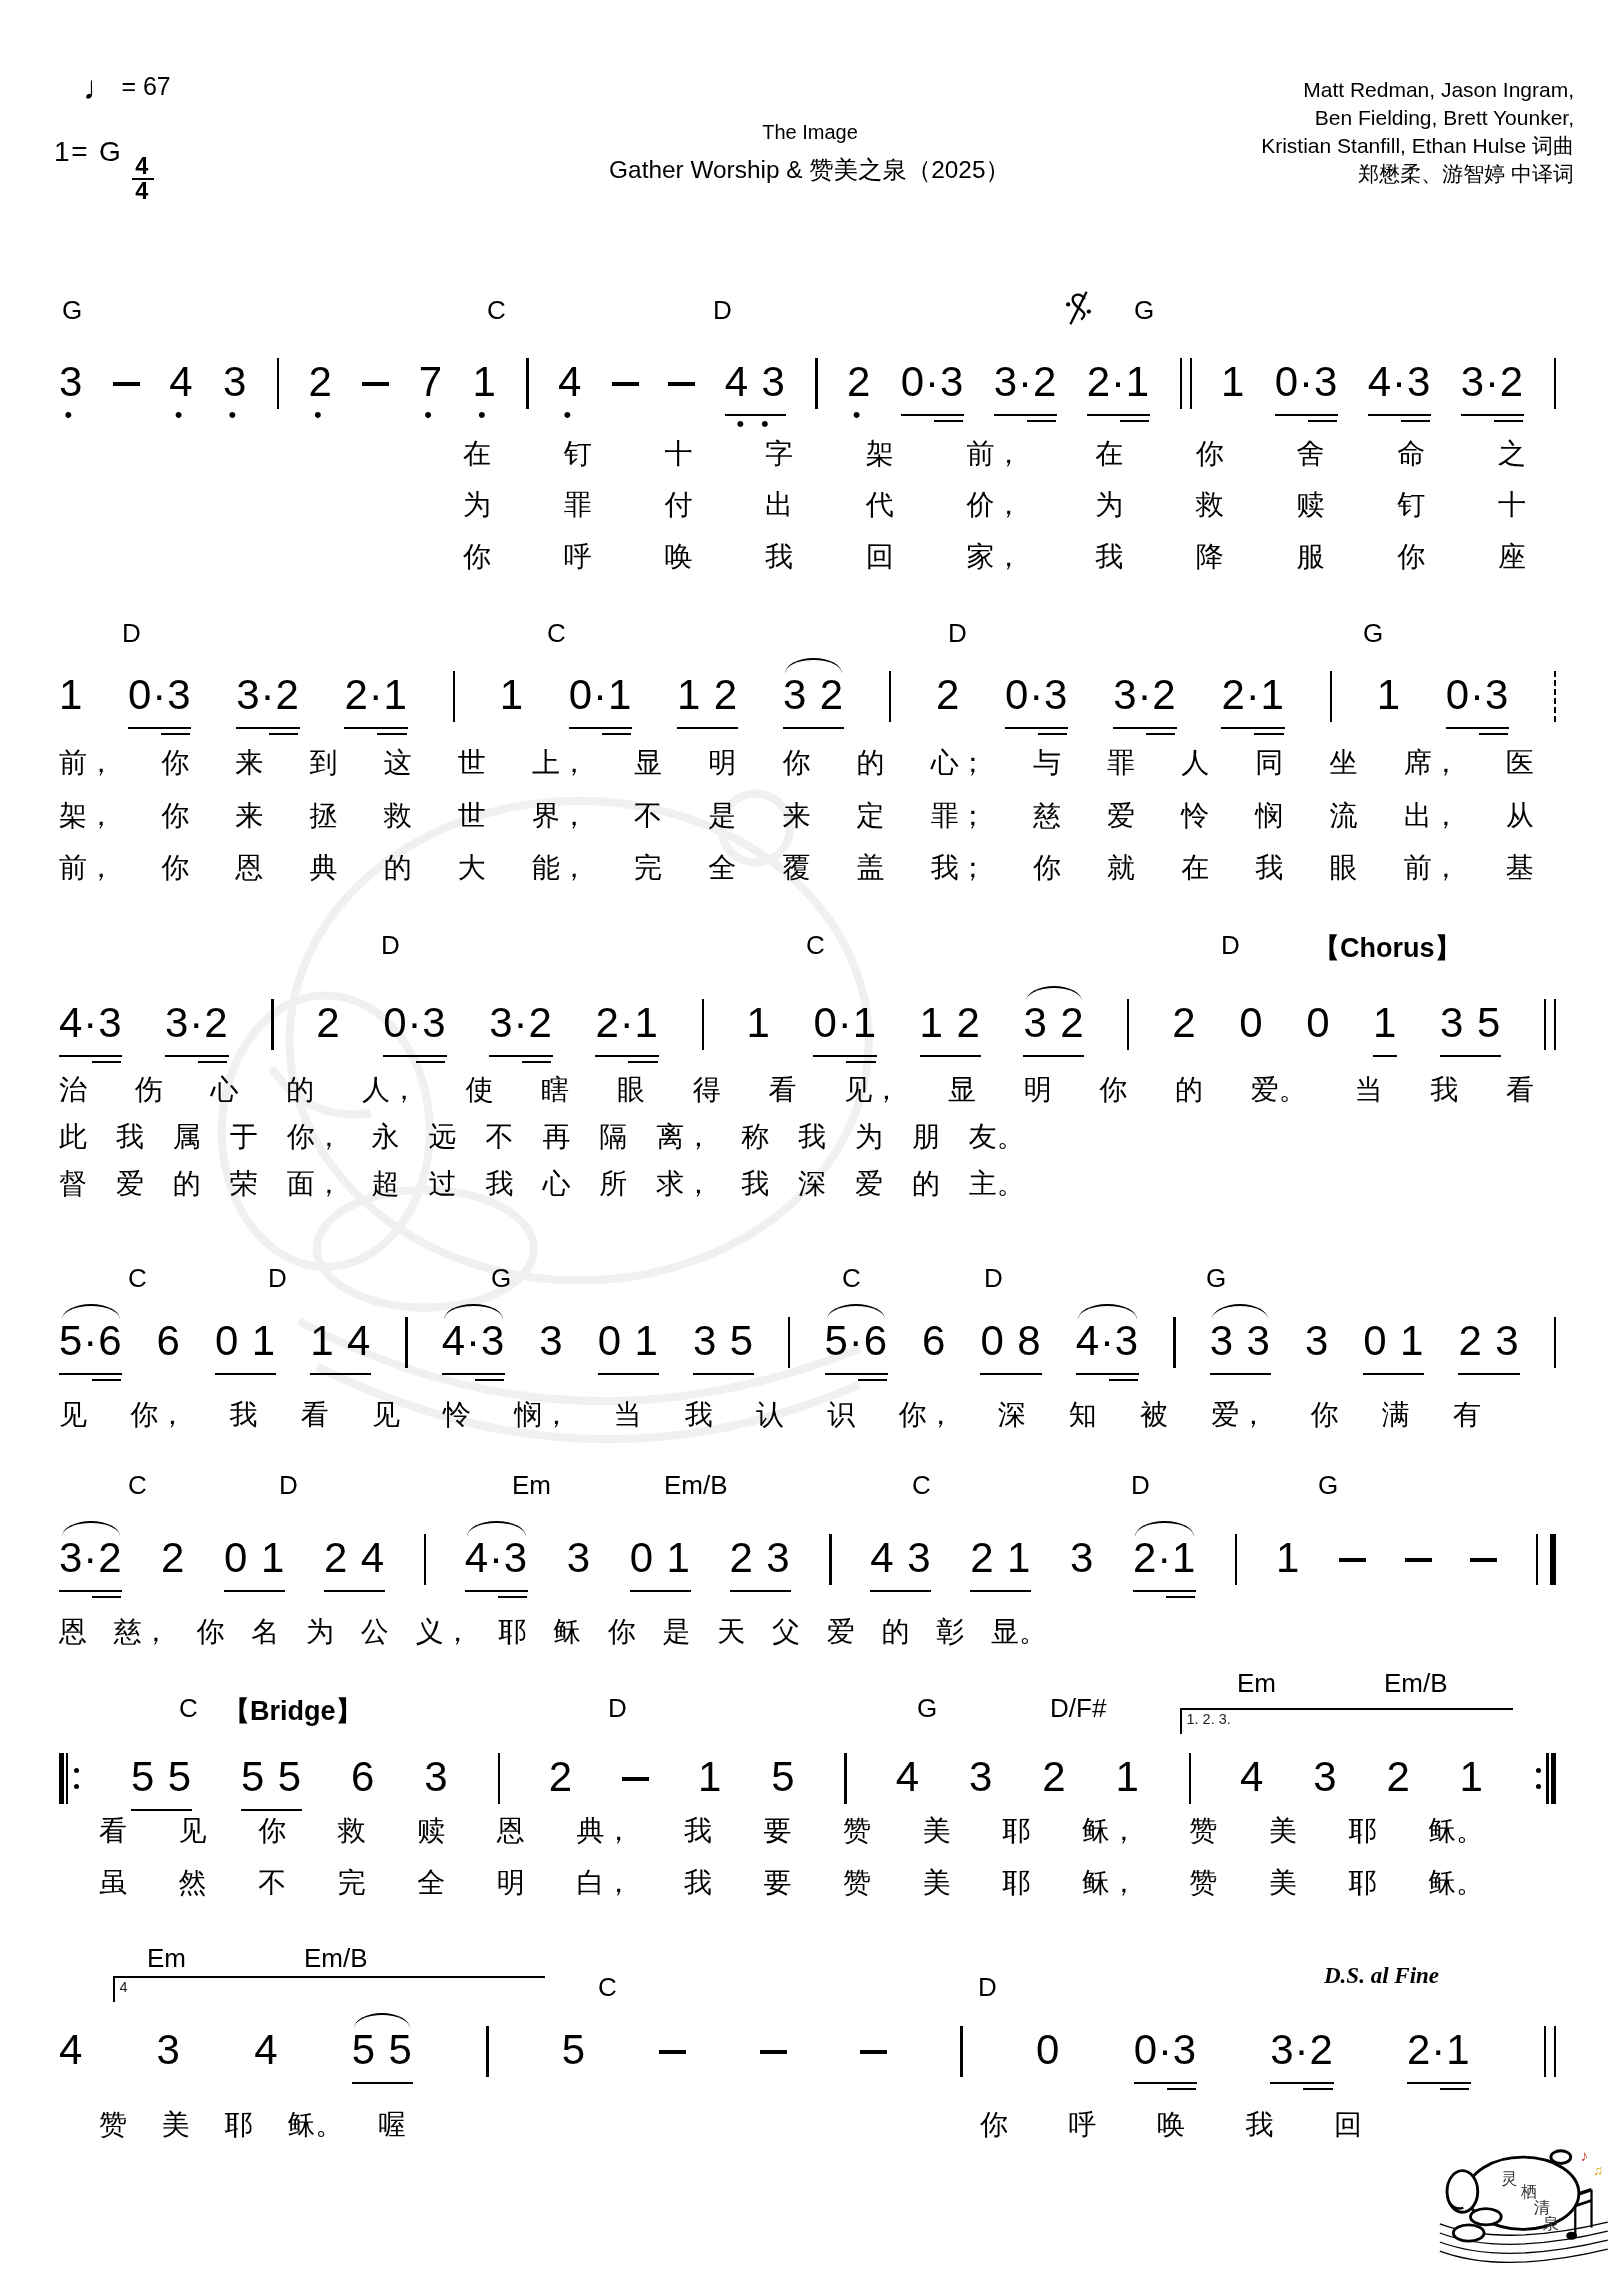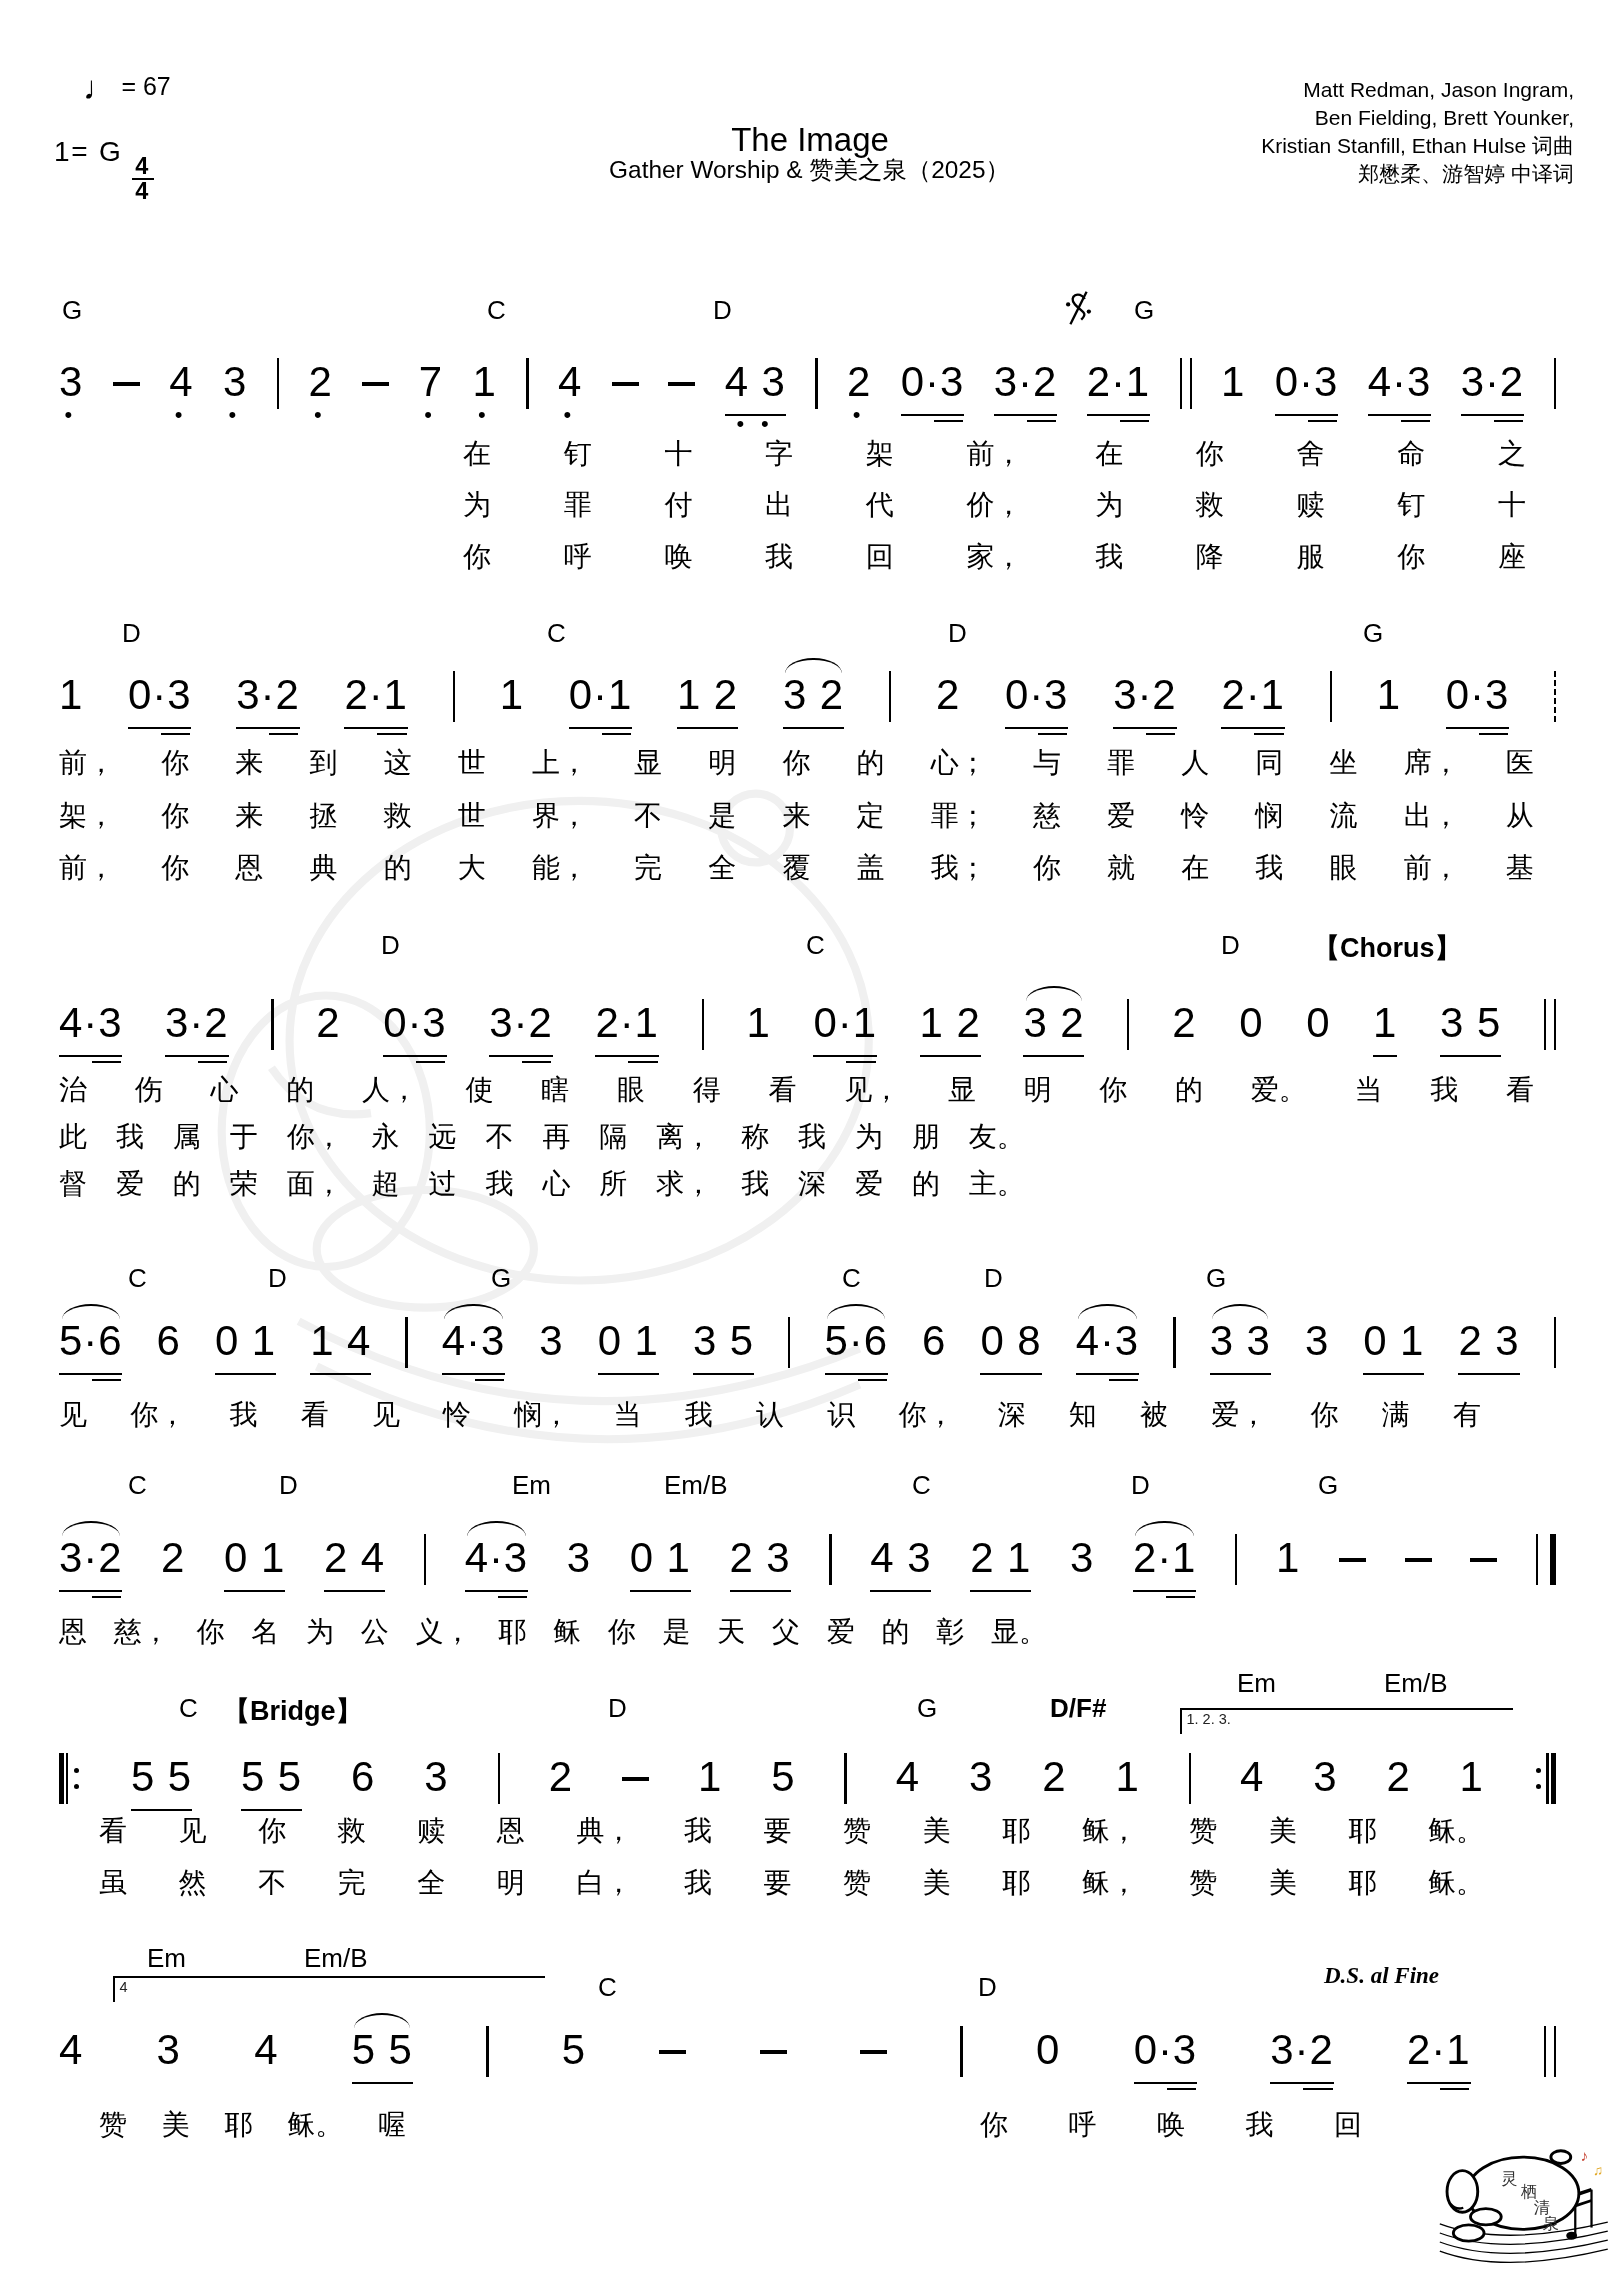--- a/index.html
+++ b/index.html
@@ -7,21 +7,21 @@
         font-family:"Liberation Sans",sans-serif;color:#000;}
   .abs{position:absolute;}
   
   #tempo{left:83px;top:69px;font-size:25px;}
   #tempo .q{font-size:33px;vertical-align:-3.6px;margin-right:5.4px;}
   #keyline{left:54px;top:136px;font-size:28px;letter-spacing:1.8px;}
   .meter{display:inline-flex;flex-direction:column;align-items:center;vertical-align:-12.7px;
          font-size:23.5px;font-weight:bold;line-height:23.5px;margin-left:9px;}
   .meter .mtop{border-bottom:2.3px solid #000;padding:0 3.6px;}
   #title{left:507px;top:56px;width:606px;text-align:center;font-size:51px;font-weight:bold;letter-spacing:3.6px;}
-  #subtitle{left:507px;top:121px;width:606px;text-align:center;font-size:33px;}
+  #subtitle{left:507px;top:121px;width:606px;text-align:center;font-size:20px;}
   #credit{left:443px;top:154px;width:733px;text-align:center;font-size:24.4px;}
   #authors{right:42px;top:76px;width:507px;text-align:right;font-size:21px;line-height:28px;}
   
   .chord{font-size:26px;line-height:27px;white-space:nowrap;}
   .section-label{font-size:27px;font-weight:bold;white-space:nowrap;}
   .ds{font-size:23px;font-weight:bold;font-style:italic;font-family:Liberation Serif, serif;white-space:nowrap;}
   .volta{border-top:2.3px solid #000;border-left:2.3px solid #000;height:23.5px;}
   .volta span{position:absolute;left:4.5px;top:0.9px;font-size:14.5px;color:#222;}
   .notes-row{display:flex;justify-content:space-between;align-items:flex-start;height:65px;}
   .notes-row>*{flex-shrink:0;}
@@ -420,21 +420,21 @@
         <span class="syl">天</span>
         <span class="syl">父</span>
         <span class="syl">爱</span>
         <span class="syl">的</span>
         <span class="syl">彰</span>
         <span class="syl">显。</span>
       </div>
       <div class="chord abs" style="left: 179px; top: 1695px;">C</div>
       <div class="chord abs" style="left: 608px; top: 1695px;">D</div>
       <div class="chord abs" style="left: 917px; top: 1695px;">G</div>
-      <div class="chord abs" style="left: 1050px; top: 1695px; font-weight: bold;">D/F#</div>
+      <div class="chord abs" style="left: 1050px; top: 1695px;">D/F#</div>
       <div class="chord abs" style="left: 1237px; top: 1670px;">Em</div>
       <div class="chord abs" style="left: 1384px; top: 1670px;">Em/B</div>
       <div class="section-label abs" style="left: 223px; top: 1693px;">【Bridge】</div>
       <div class="volta abs" style="left: 1180px; top: 1708px; width: 331px;">
         <span>1. 2. 3.</span>
       </div>
       <div class="notes-row abs" style="left: 59px; top: 1753px; width: 1497px;">
         <div class="rpt">
           <div class="thick"></div>
           <div class="thin"></div>

